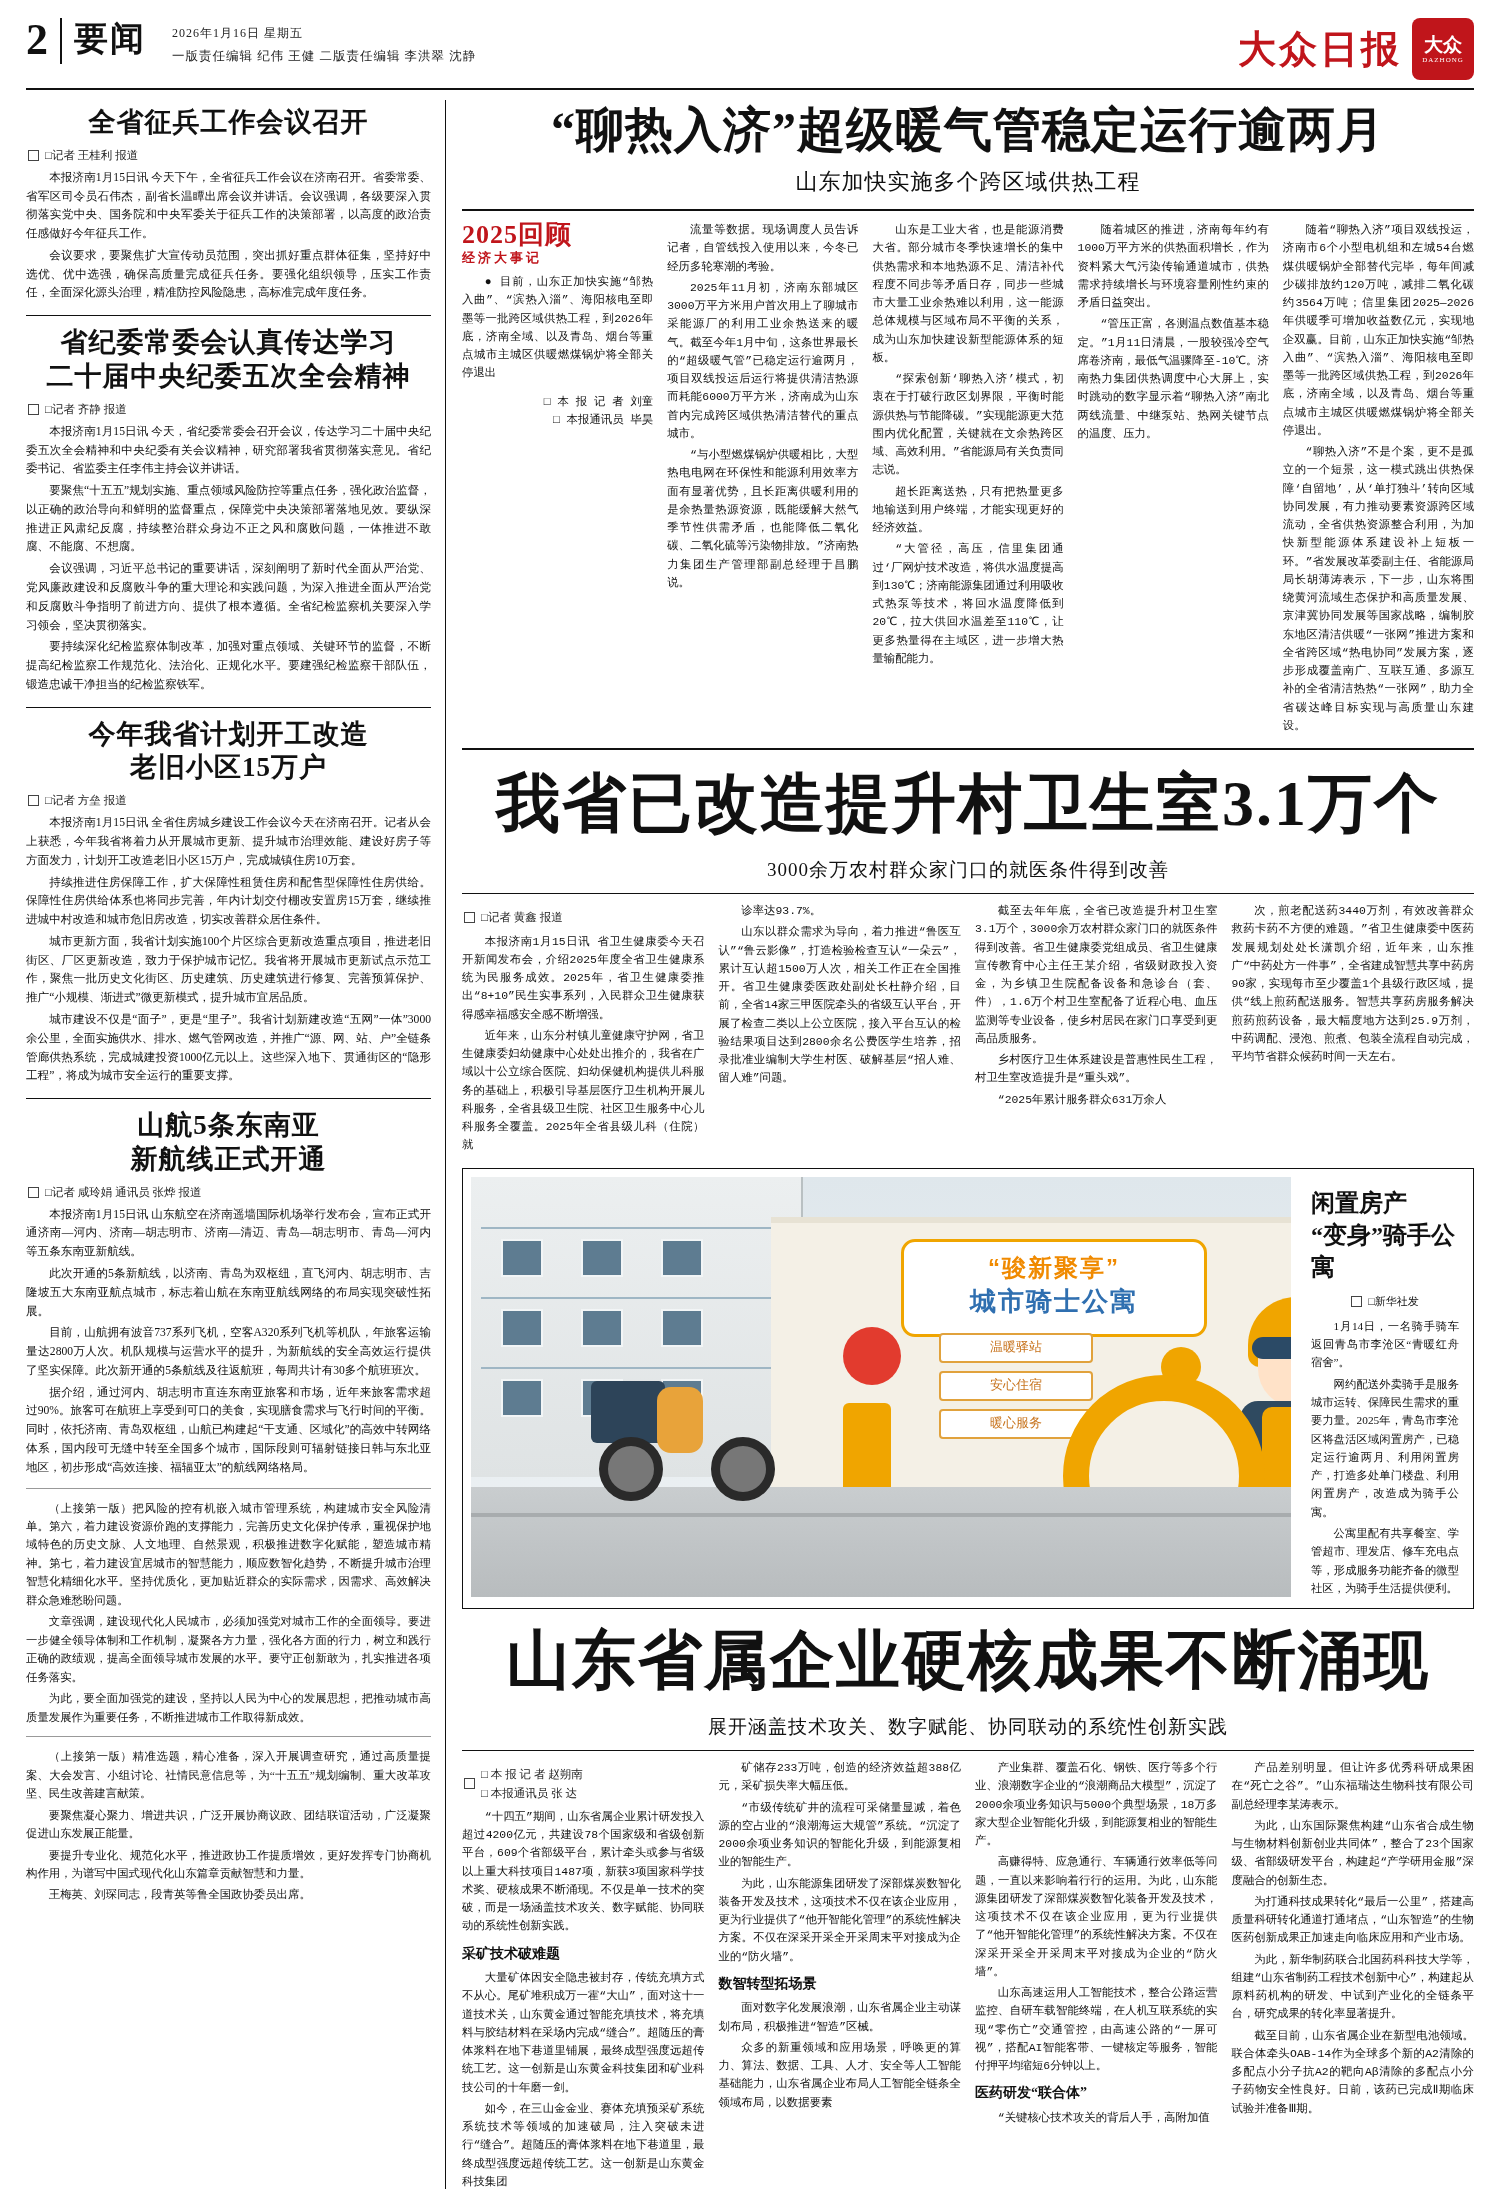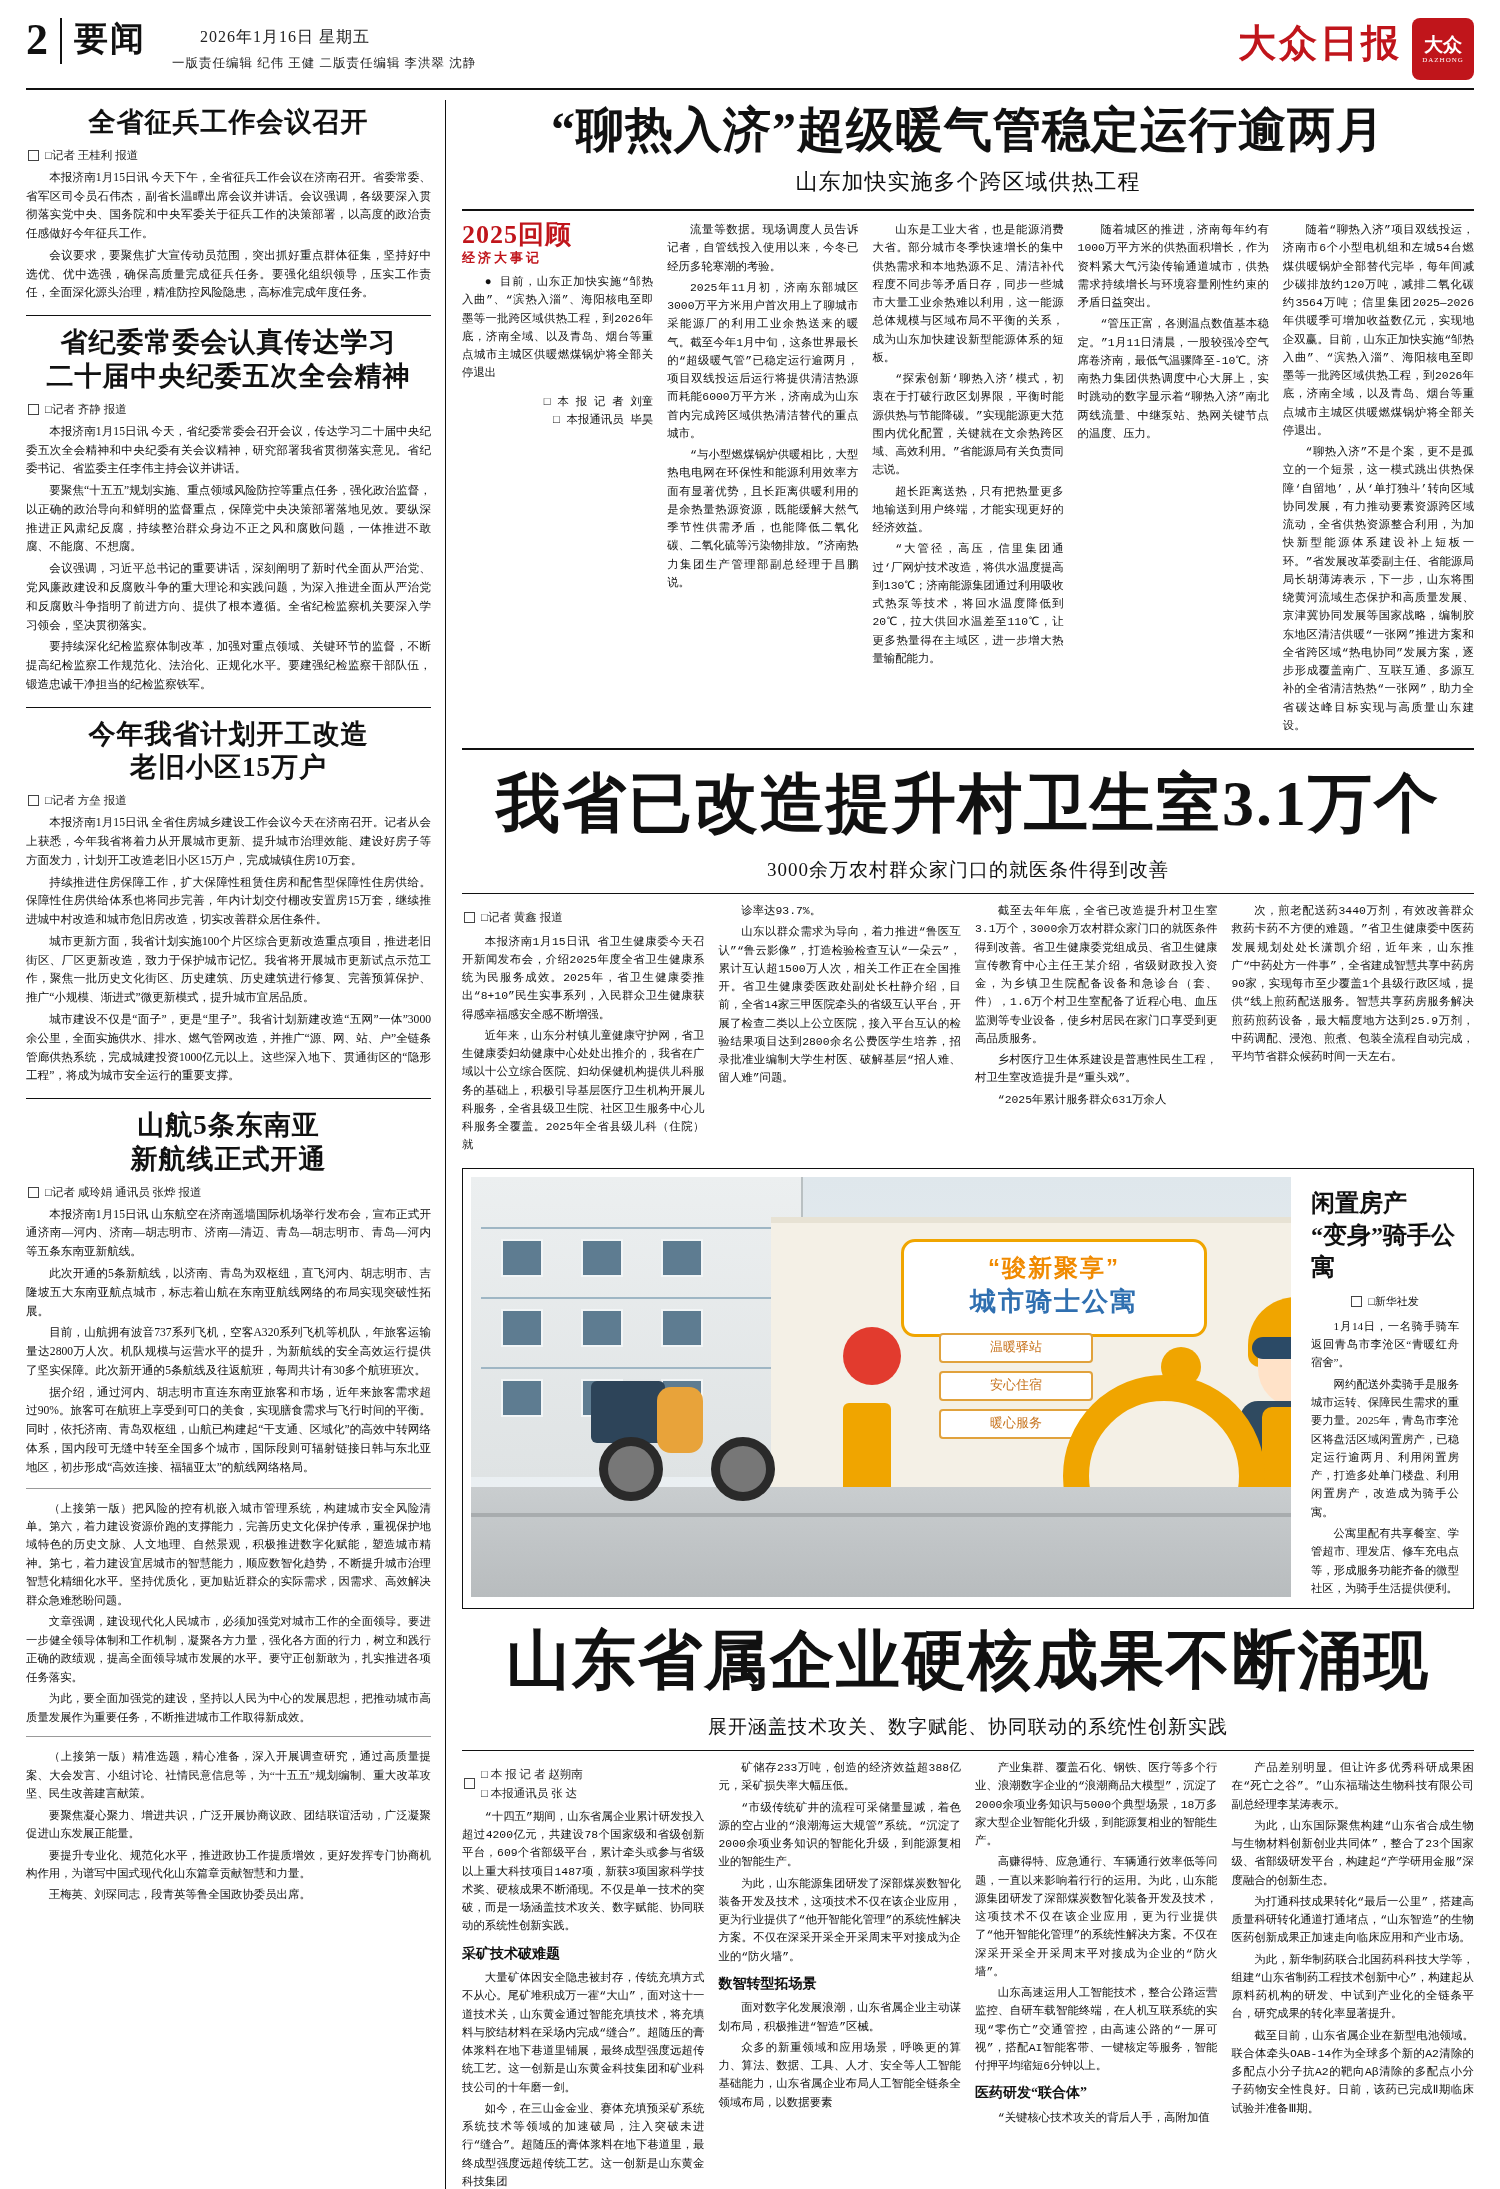--- a/index.html
+++ b/index.html
@@ -5,23 +5,23 @@
   html,body{margin:0;padding:0;background:#fff;}
   body{width:1500px;height:2189px;font-family:"Liberation Serif",serif;color:#111;position:relative;overflow:hidden;}
   .page{width:1500px;height:2189px;position:relative;box-sizing:border-box;padding:18px 26px 10px 26px;}
 
   
   .masthead{display:flex;align-items:flex-start;border-bottom:2px solid #111;padding-bottom:8px;}
   .pagenum{font-size:44px;font-weight:700;font-family:"Liberation Serif",serif;line-height:1;padding-right:12px;}
   .pagenum-sep{width:2px;background:#111;height:46px;margin-right:12px;}
   .page-sec{font-size:34px;font-weight:700;letter-spacing:2px;line-height:1;padding-top:4px;}
   .mh-mid{margin-left:26px;padding-top:4px;font-size:12px;line-height:1.9;color:#222;}
-  .mh-mid .line1{font-size:16px;letter-spacing:1px;margin-left:28px;}
+  .mh-mid .line1{font-size:12px;letter-spacing:1px;}
   .mh-mid .line2{font-size:12.5px;letter-spacing:1px;}
-  .mh-right{margin-left:auto;display:flex;align-items:flex-start;gap:10px;}
+  .mh-right{margin-left:auto;display:flex;align-items:center;gap:10px;}
   .brand{font-size:38px;font-weight:700;color:#c0151b;letter-spacing:3px;font-family:"Liberation Serif",serif;}
   .brand-badge{width:62px;height:62px;border-radius:8px;background:#c0151b;color:#fff;display:flex;flex-direction:column;align-items:center;justify-content:center;line-height:1;}
   .brand-badge .cn{font-size:19px;font-weight:700;letter-spacing:0;}
   .brand-badge .en{font-size:7px;letter-spacing:1px;margin-top:3px;}
 
   
   .cols{display:flex;margin-top:10px;height:2090px;}
   .col-left{width:420px;border-right:1px solid #111;padding-right:14px;box-sizing:border-box;}
   .col-right{flex:1;padding-left:16px;box-sizing:border-box;}
 

